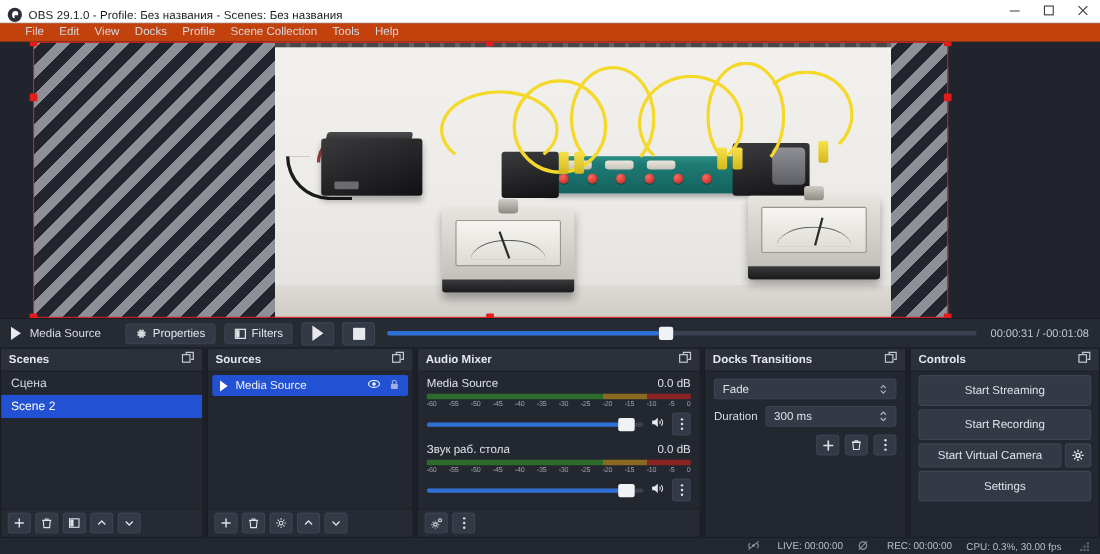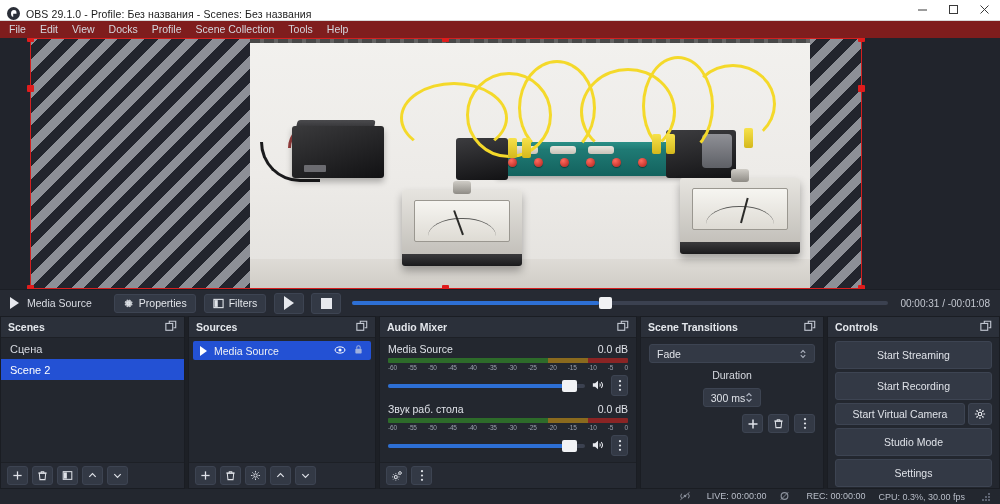--- a/index.html
+++ b/index.html
@@ -44,23 +44,23 @@
   .tb-btn {
     width: 31px; height: 21px;
     display: flex; align-items: center; justify-content: center;
     color: #3a3a3a;
   }
   .tb-btn svg { display: block; }
 
   
   .menubar {
     height: 17px; flex: 0 0 17px;
-    background: #7f1d1d;
+    background: #c2410c;
     display: flex; align-items: flex-start;
-    padding-left: 2px;
+    padding-left: 16px;
   }
   .menu-item {
     font-size: 10.5px; color: #d4d7de;
     padding: 0 7px; line-height: 17px;
     white-space: nowrap; cursor: default;
   }
 
   
   .preview-wrap {
     flex: 0 0 251px; height: 251px;
@@ -300,21 +300,21 @@
     width:17px;height:21px;background:#333945;border:1px solid #3d4452;border-radius:3px;
     display:flex;align-items:center;justify-content:center;
   }
 
   
   .tr-select {
     margin:6px 8px 0 8px;height:19px;background:#333945;border:1px solid #3d4452;
     border-radius:3px;display:flex;align-items:center;padding:0 7px;
     font-size:10.5px;color:#dfe2e8;
   }
-  .tr-row { display:flex;align-items:center;gap:7px;margin:6px 8px 0 8px;flex-direction:column;}
+  .tr-row { display:flex;align-items:center;gap:7px;margin:6px 8px 0 8px;}
   .tr-lbl { font-size:10.5px;color:#d6d9e0;}
   .tr-dur {
     flex:1 1 auto;height:19px;background:#333945;border:1px solid #3d4452;
     border-radius:3px;display:flex;align-items:center;padding:0 7px;
     font-size:10.5px;color:#dfe2e8;
   }
   .spin { margin-left:auto;display:flex;flex-direction:column;gap:1px;color:#aeb4c0;}
   .tr-btns { display:flex;justify-content:flex-end;gap:5px;margin:7px 8px 0 0;}
 
   
@@ -711,21 +711,21 @@
               <circle cx="2" cy="2.4" r="1.2" fill="#dfe2e8"></circle>
               <circle cx="2" cy="7" r="1.2" fill="#dfe2e8"></circle>
               <circle cx="2" cy="11.6" r="1.2" fill="#dfe2e8"></circle>
             </svg>
         </div>
       </div>
     </div>
 
     <div class="dock" style="flex:0 0 184px;">
       <div class="dock-hdr">
-        <div class="dock-title">Scene Transitions</div>
+        <div class="dock-title">Docks Transitions</div>
         <div class="dock-float">
           <svg width="12" height="12" viewBox="0 0 14 14">
               <rect x="1" y="4" width="8" height="8" fill="none" stroke="#c3c8d2" stroke-width="1.3"></rect>
               <path d="M5 4V1.5h7.5V9H10" fill="none" stroke="#c3c8d2" stroke-width="1.3"></path>
             </svg>
         </div>
       </div>
       <div class="dock-body">
         <div class="tr-select">
           <span>Fade</span>
@@ -786,21 +786,20 @@
         <div class="ctl-btn">Start Recording</div>
         <div class="ctl-split">
           <div class="main">Start Virtual Camera</div>
           <div class="gear">
             <svg width="12" height="12" viewBox="0 0 16 16">
                 <circle cx="8" cy="8" r="2.4" fill="none" stroke="#f2f4f8" stroke-width="1.5"></circle>
                 <path d="M8 1.2v2.4M8 12.4v2.4M1.2 8h2.4M12.4 8h2.4M3.3 3.3l1.7 1.7M11 11l1.7 1.7M12.7 3.3L11 5M5 11l-1.7 1.7" stroke="#f2f4f8" stroke-width="1.6"></path>
               </svg>
           </div>
         </div>
-        <div class="ctl-btn">Studio Mode</div>
         <div class="ctl-btn">Settings</div>
       </div>
     </div>
   </div>
 
   <div class="statusbar">
     <div class="sb-group">
       <span>
         <svg width="12" height="10" viewBox="0 0 14 12">
             <path d="M3 3.2a4.4 4.4 0 0 0 0 5.6M11 3.2a4.4 4.4 0 0 1 0 5.6" fill="none" stroke="#8b919c" stroke-width="1.2"></path>

